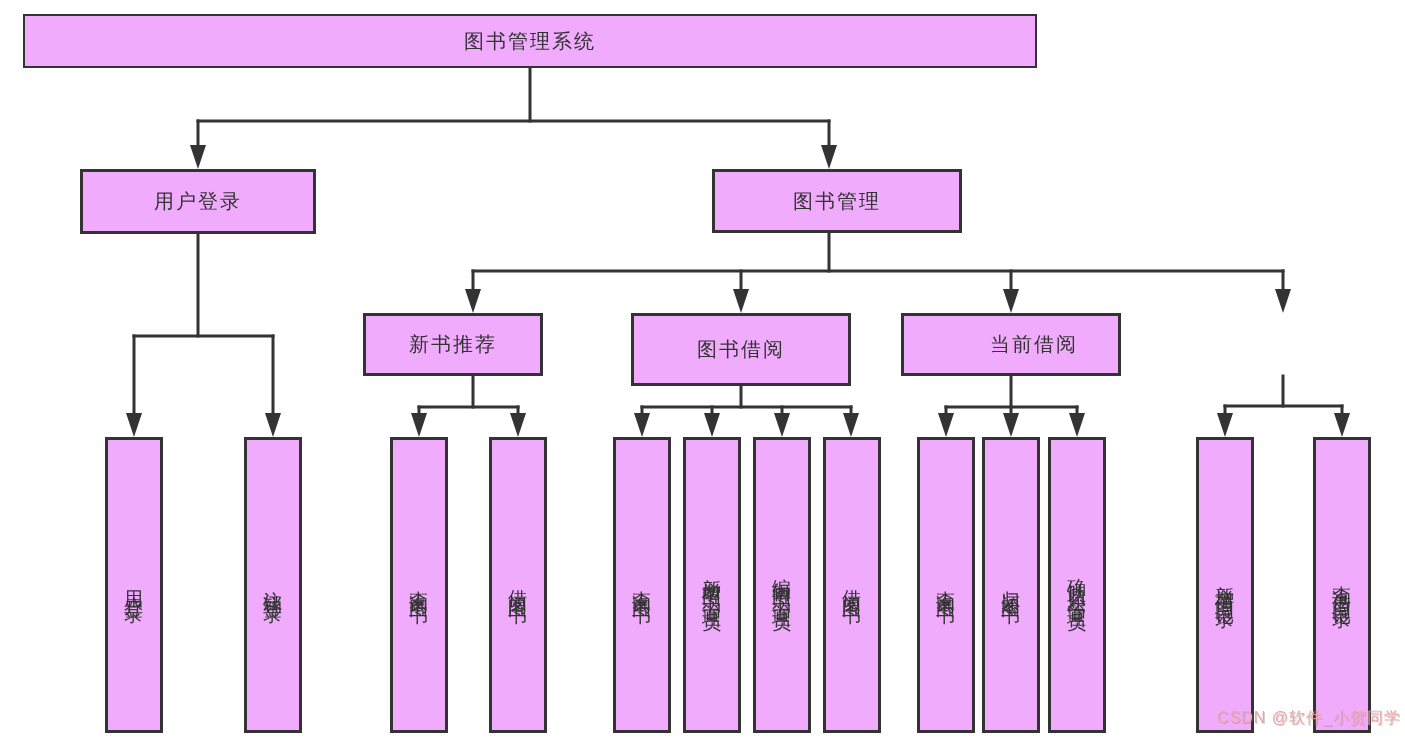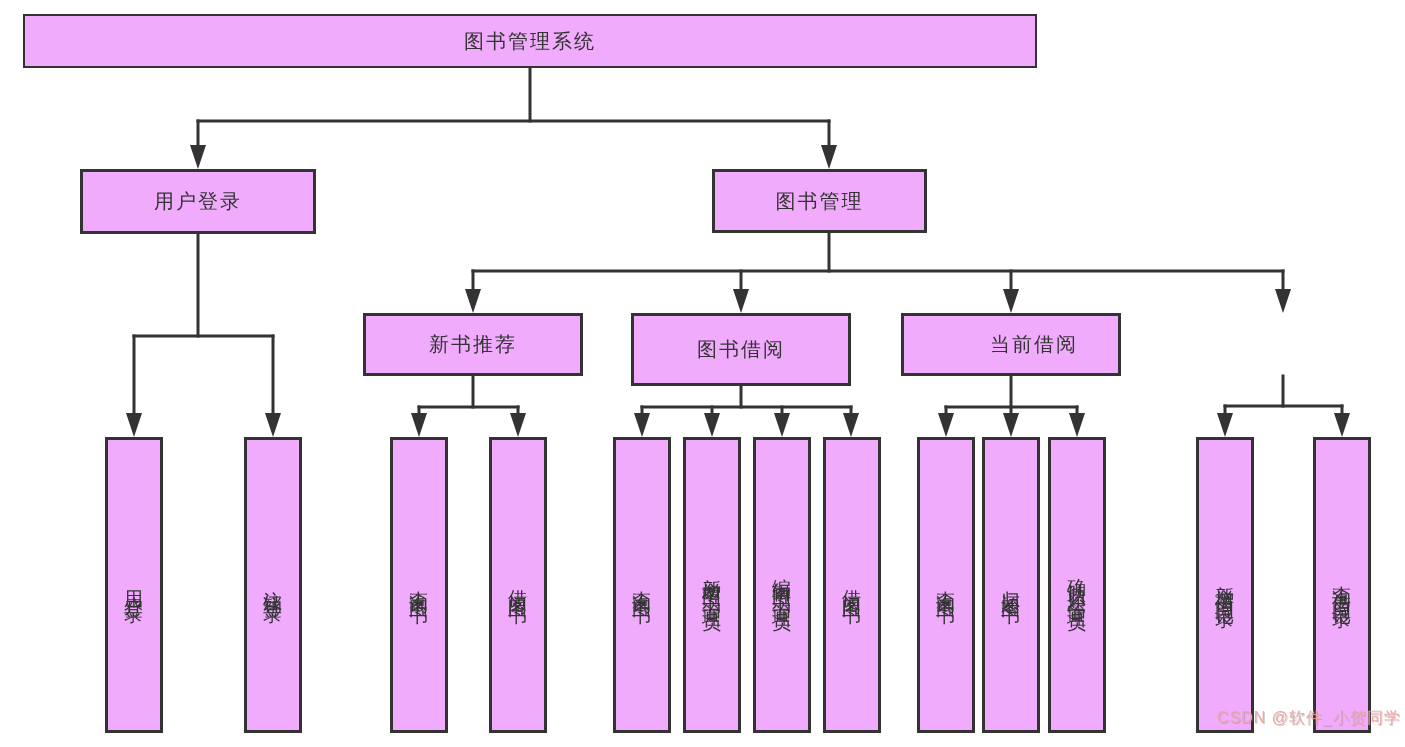--- a/index.html
+++ b/index.html
@@ -95,23 +95,23 @@
       <path d="M1003 413 L1019 413 L1011 437 Z"></path>
       <path d="M1069 413 L1085 413 L1077 437 Z"></path>
       <path d="M1217 413 L1233 413 L1225 437 Z"></path>
       <path d="M1334 413 L1350 413 L1342 437 Z"></path>
     </g>
   </svg>
 
   <div class="box root h" style="left:23px;top:14px;width:1014px;height:54px;">图书管理系统</div>
 
   <div class="box h" style="left:80px;top:169px;width:236px;height:65px;">用户登录</div>
-  <div class="box h" style="left:712px;top:169px;width:215px;height:64px;">图书管理</div>
+  <div class="box h" style="left:712px;top:169px;width:250px;height:64px;">图书管理</div>
 
-  <div class="box h" style="left:363px;top:313px;width:220px;height:63px;">新书推荐</div>
+  <div class="box h" style="left:363px;top:313px;width:180px;height:63px;">新书推荐</div>
   <div class="box h" style="left:631px;top:313px;width:220px;height:73px;">图书借阅</div>
   <div class="box h" style="left:901px;top:313px;width:220px;height:63px;padding-left:46px;">当前借阅</div>
 
   <div class="box v" style="left:105px;top:437px;width:58px;height:296px;">用户登录</div>
   <div class="box v" style="left:244px;top:437px;width:58px;height:296px;">注销登录</div>
 
   <div class="box v" style="left:390px;top:437px;width:58px;height:296px;">查询图书</div>
   <div class="box v" style="left:489px;top:437px;width:58px;height:296px;">借阅图书</div>
 
   <div class="box v" style="left:613px;top:437px;width:58px;height:296px;">查询图书</div>

